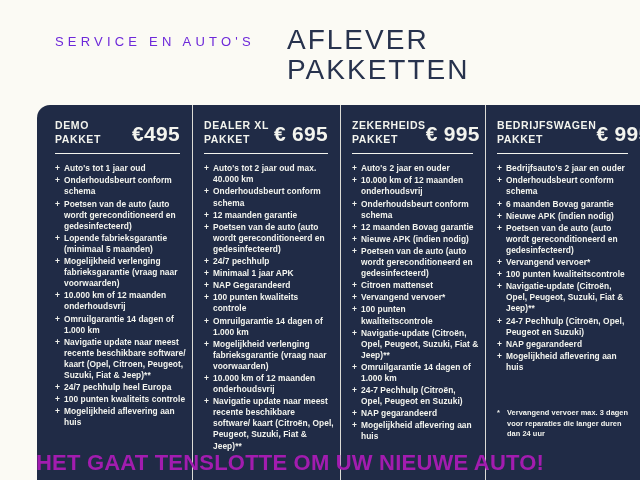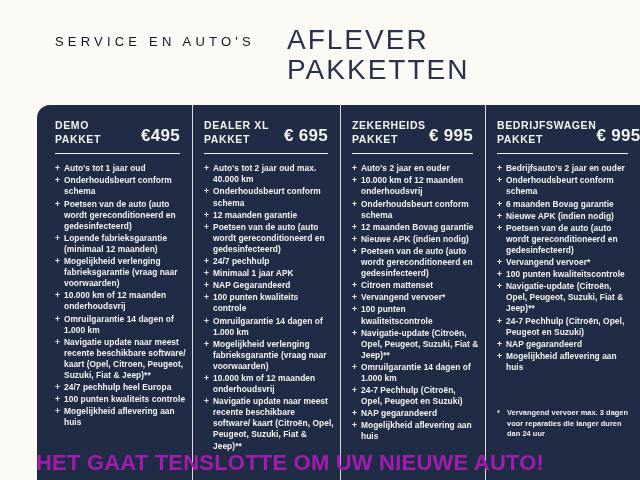--- a/index.html
+++ b/index.html
@@ -5,21 +5,21 @@
   html,body{margin:0;padding:0;}
   body{
     width:640px;height:480px;position:relative;overflow:hidden;
     background:#fbfaf4;
     font-family:"Liberation Sans", sans-serif;
     -webkit-font-smoothing:antialiased;
   }
   
   .brand{position:absolute;left:55px;top:31px;color:#2a3550;}
   .brand-title{font-size:42px;font-weight:bold;line-height:1;letter-spacing:3px;}
-  .brand-sub{font-size:13px;font-weight:normal;letter-spacing:4.2px;margin-top:3px;color:#0f172a;white-space:nowrap;}
+  .brand-sub{font-size:13px;font-weight:normal;letter-spacing:4.2px;margin-top:3px;color:#6d28d9;white-space:nowrap;}
   .page-title{
     position:absolute;left:287px;top:25px;color:#27324d;
     font-size:28px;font-weight:normal;line-height:1.07;letter-spacing:2px;
   }
   
   .panel{
     position:absolute;left:37px;top:105px;width:603px;height:396px;
     background:#202b46;border-radius:13px 0 0 0;overflow:hidden;
     color:#f3f4ee;
   }
@@ -31,21 +31,21 @@
     box-sizing:border-box;padding:14px 4px 10px 11px;
     display:flex;flex-direction:column;
   }
   .pkg:first-child{padding-left:18px;}
   .pkg + .pkg{border-left:1px solid #dcdcd6;}
   .pkg-header{
     display:flex;justify-content:space-between;align-items:flex-end;
     margin-right:8px;
   }
   .pkg-name{font-size:10.5px;font-weight:bold;letter-spacing:.6px;line-height:1.3;white-space:nowrap;}
-  .pkg-price{font-size:17px;font-weight:bold;white-space:nowrap;letter-spacing:.3px;}
+  .pkg-price{font-size:21px;font-weight:bold;white-space:nowrap;letter-spacing:.3px;}
   .pkg-rule{border:none;border-top:1.5px solid #f3f4ee;margin:7px 8px 9px 0;}
   .pkg-items{list-style:none;margin:0;padding:0;}
   .pkg-items li{
     display:flex;font-size:8.4px;font-weight:bold;line-height:1.32;
     margin-bottom:1px;letter-spacing:.05px;
   }
   .plus{width:9px;flex-shrink:0;}
   .item-text{flex:1;padding-right:2px;}
   .footnotes{margin-top:34px;}
   .footnote{display:flex;font-size:7.4px;font-weight:bold;line-height:1.45;letter-spacing:.05px;}
@@ -86,21 +86,21 @@
           <li>
             <span class="plus">+</span>
             <span class="item-text">Onderhoudsbeurt conform schema</span>
           </li>
           <li>
             <span class="plus">+</span>
             <span class="item-text">Poetsen van de auto (auto wordt gereconditioneerd en gedesinfecteerd)</span>
           </li>
           <li>
             <span class="plus">+</span>
-            <span class="item-text">Lopende fabrieksgarantie (minimaal 12 maanden)</span>
+            <span class="item-text">Lopende fabrieksgarantie (minimaal 5 maanden)</span>
           </li>
           <li>
             <span class="plus">+</span>
             <span class="item-text">Mogelijkheid verlenging fabrieksgarantie (vraag naar voorwaarden)</span>
           </li>
           <li>
             <span class="plus">+</span>
             <span class="item-text">10.000 km of 12 maanden onderhoudsvrij</span>
           </li>
           <li>

